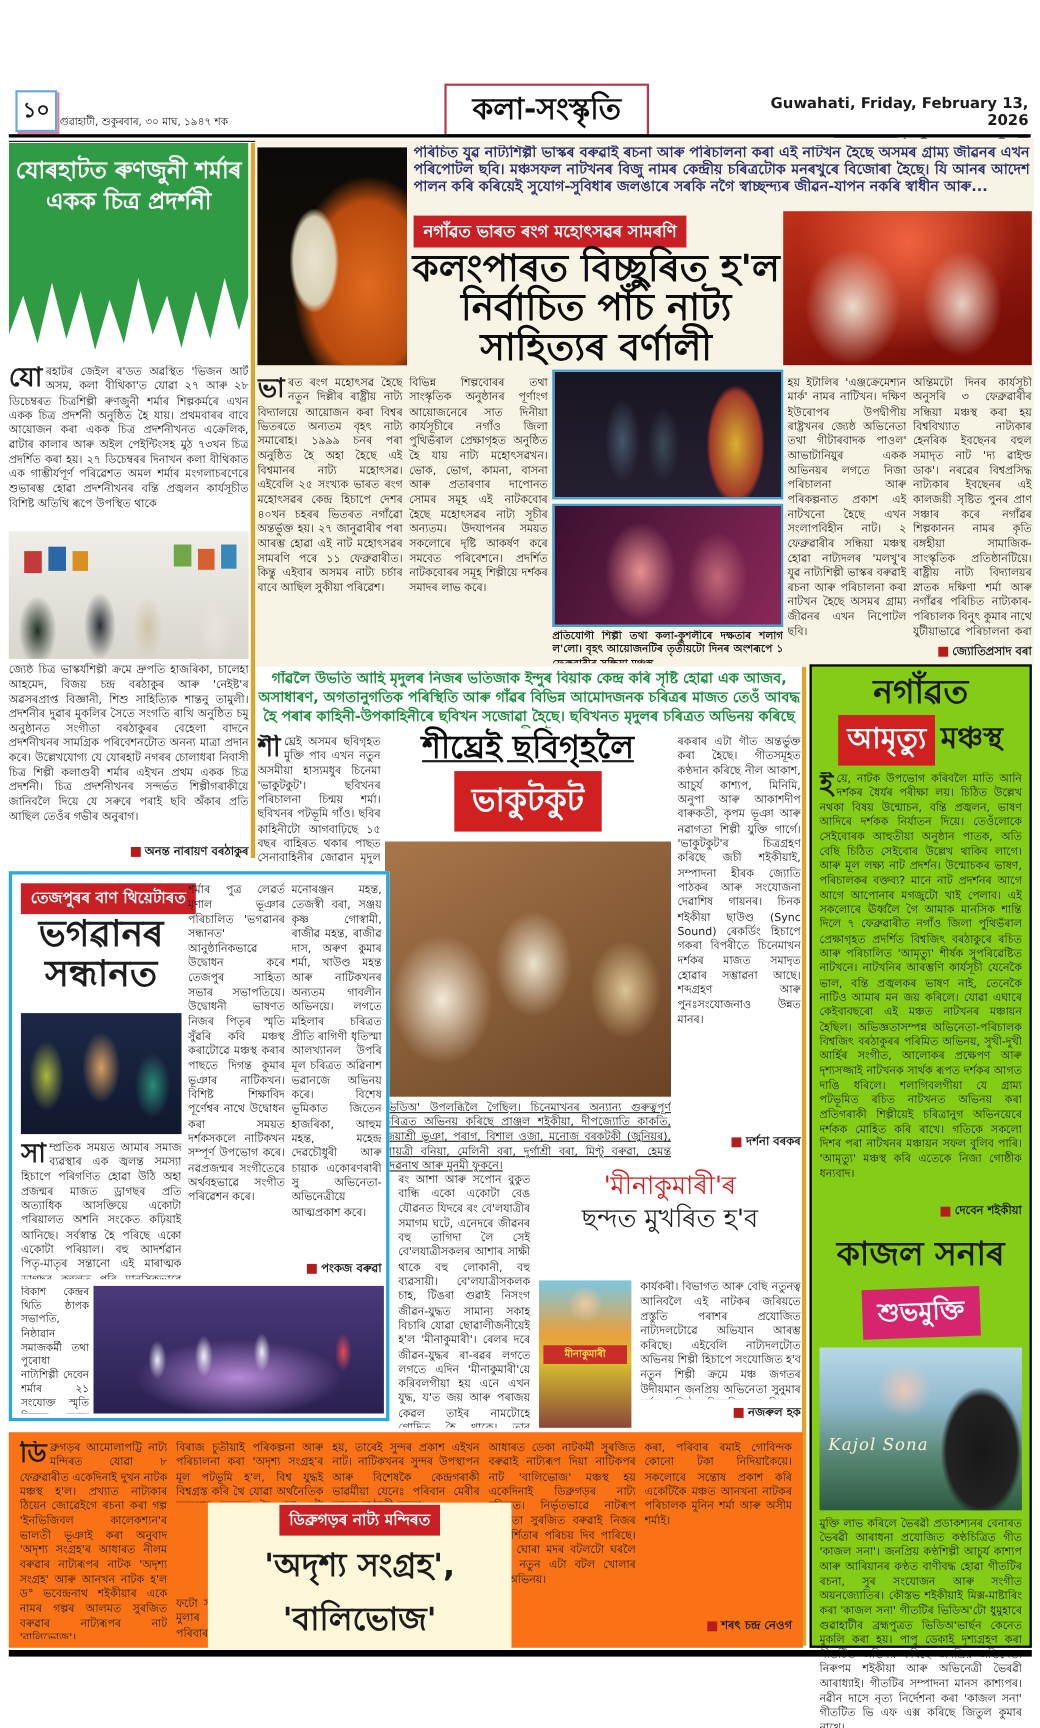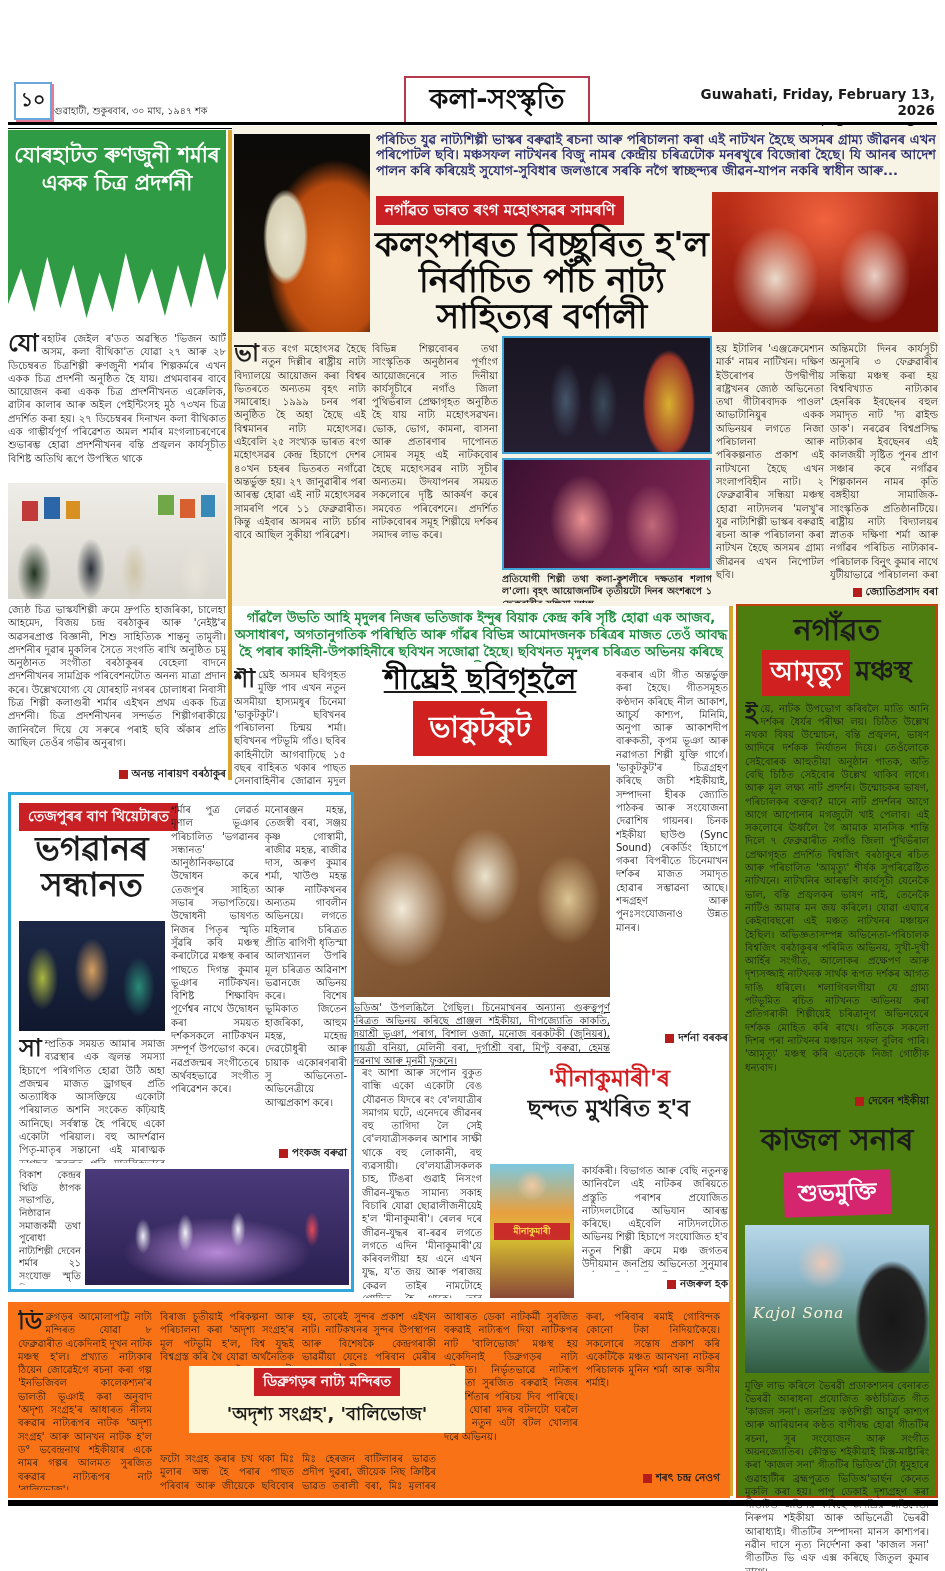--- a/index.html
+++ b/index.html
@@ -28,21 +28,21 @@
   .vdiv{background:#daa62f;}
   .zone-cream{background:#f8f4e5;}
   .intro-main{font-size:13px;font-weight:bold;color:#2b2f6e;line-height:1.18;text-align:justify;overflow:hidden;}
   .intro-green{font-size:13px;font-weight:bold;color:#188a38;line-height:1.3;text-align:center;overflow:hidden;}
   .headline-xl{font-size:34px;font-weight:bold;line-height:1.06;text-align:center;color:#0d0d0d;}
   .headline-lg{font-size:29px;font-weight:bold;line-height:1.1;text-align:center;color:#0d0d0d;}
   .caption{font-size:9.5px;font-weight:bold;line-height:1.3;text-align:justify;overflow:hidden;}
   .redbox-h{display:inline-block;background:#d0201f;color:#fff;font-weight:bold;padding:3px 16px;}
   .pinkbox-h{display:inline-block;background:#d4256e;color:#fff;font-weight:bold;padding:3px 14px;transform:rotate(-2deg);}
   .blue-box{border:3px solid #2ea8dc;background:#fff;box-sizing:border-box;}
-  .pink-box{border:2px solid #c2410c;background:#4d7c0f;box-sizing:border-box;}
+  .pink-box{border:2px solid #000000;background:#84cc16;box-sizing:border-box;}
   .yellow-box{background:#f97316;box-sizing:border-box;}
   .meena-red{color:#d21d20;}
   
   .ph-man{background:
      radial-gradient(ellipse 34px 72px at 38% 52%,#e9e3cd 0%,#d6cfb4 55%,rgba(0,0,0,0) 66%),
      radial-gradient(ellipse 95px 140px at 74% 64%,#e06a1e 0%,#b84a0e 55%,rgba(0,0,0,0) 72%),
      linear-gradient(#0c0a08,#161008);}
   .ph-red{background:
      radial-gradient(ellipse 70px 85px at 28% 62%,rgba(238,228,212,.95) 0%,rgba(238,228,212,0) 62%),
      radial-gradient(ellipse 60px 80px at 72% 60%,rgba(245,235,225,.85) 0%,rgba(245,235,225,0) 60%),
@@ -184,21 +184,21 @@
     <div class="abs body-txt" style="left:254px;top:8px;width:82px;height:338px;">মনোৰঞ্জন মহন্ত, তেজস্বী বৰা, সঞ্জয় কৃষ্ণ গোস্বামী, ৰাজীৱ মহন্ত, ৰাজীৱ দাস, অৰুণ কুমাৰ শৰ্মা, খাউণ্ড মহন্ত আৰু নাটিকখনৰ অন্যতম গাবলীন অভিনয়ে। লগতে মহিলাৰ চৰিত্ৰত প্ৰীতি ৰাগিণী ধৃতিস্মা আলখ্যানল উপৰি মূল চৰিত্ৰত অৱিনাশ ভৱানজে অভিনয় কৰে। বিশেষ ভূমিকাত জিতেন হাজৰিকা, আহুম মহন্ত, মহেন্দ্ৰ দেৱচৌধুৰী আৰু চায়াক একোৰণৰাৰী সু অভিনেতা-অভিনেত্ৰীয়ে আত্মপ্ৰকাশ কৰে।</div>
     <div class="abs byline" style="left:230px;top:350px;width:106px;">
       <span class="sq"></span>
       <span>পংকজ বৰুৱা</span>
     </div>
     <div class="abs body-txt" style="left:8px;top:374px;width:62px;height:116px;font-size:9.5px;">বিকাশ কেন্দ্ৰৰ থিতি ষ্ঠাপক সভাপতি, নিষ্ঠাৱান সমাজকৰ্মী তথা পুৰোধা নাট্যশিল্পী দেবেন শৰ্মাৰ ২১ সংযোক্ত স্মৃতি দিৱসৰ লগত সংগতি ৰাখি দেখা</div>
     <div class="abs photo ph-purple" style="left:74px;top:374px;width:264px;height:116px;"></div>
   </div>
 
   <div class="abs body-txt" style="left:362px;top:1066px;width:120px;height:232px;">ৰং আশা আৰু সপোন বুকুত বান্ধি একো একোটা বেঙ যৌৱনত যিদৰে ৰং বে'লযাত্ৰীৰ সমাগম ঘটে, এনেদৰে জীৱনৰ বহু তাগিদা লৈ সেই বে'লযাত্ৰীসকলৰ আশাৰ সাক্ষী থাকে বহু লোকানী, বহু ব্যৱসায়ী। বে'লযাত্ৰীসকলক চাহ, টিঙৰা গুৱাই নিসংগ জীৱন-যুদ্ধত সামান্য সকাহ বিচাৰি যোৱা ছোৱালীজনীয়েই হ'ল 'মীনাকুমাৰী'। ৰেলৰ দৰে জীৱন-যুদ্ধৰ ৰা-ৰৱৰ লগতে লগতে এদিন 'মীনাকুমাৰী'য়ে কৰিবলগীয়া হয় এনে এখন যুদ্ধ, য'ত জয় আৰু পৰাজয় কেৱল তাইৰ নামটোহে গোদিত হৈ থাকে। তাৰ পাছতো যুদ্ধখন চলাই যায় 'মীনাকুমাৰী'য়ে। সেই যুদ্ধৰ গীত গাই আৰাহন থিয়েটাৰে ২০২৬-২৭ নাট্যবৰ্ষত মঞ্চস্থ কৰিবলৈ সাজু হৈছে এখন ব্যতিক্ৰমধৰ্মী কাহিনীৰ সামাজিক নাট।</div>
-  <div class="abs" style="left:488px;top:1064px;width:242px;text-align:center;font-weight:bold;font-size:23px;line-height:1.3;">
+  <div class="abs" style="left:488px;top:1064px;width:242px;text-align:center;font-weight:normal;font-size:23px;line-height:1.3;">
     <div class="meena-red">'মীনাকুমাৰী'ৰ</div>
     <div>ছন্দত মুখৰিত হ'ব</div>
   </div>
   <div class="abs photo ph-meena" style="left:490px;top:1164px;width:84px;height:134px;">
     <span class="meena-title">মীনাকুমাৰী</span>
   </div>
   <div class="abs body-txt" style="left:582px;top:1164px;width:146px;height:108px;">কাৰ্যকৰী। বিভাগত আৰু বেছি নতুনত্ব আনিবলৈ এই নাটকৰ জৰিয়তে প্ৰস্তুতি পৰাশৰ প্ৰযোজিত নাট্যদলটোৱে অভিযান আৰম্ভ কৰিছে। এইবেলি নাট্যদলটোত অভিনয় শিল্পী হিচাপে সংযোজিত হ'ব নতুন শিল্পী ক্ৰমে মঞ্চ জগতৰ উদীয়মান জনপ্ৰিয় অভিনেতা সুনুমাৰ বৰ্মন, বলিষ্ঠ চৰিত্ৰাভিনেতা নিৰঞ্জন দাস, জনপ্ৰিয় কৌতুক অভিনেতা শহন তামুলী, মোহমযী অভিনেত্ৰী প্ৰয়াসী পৰাশৰ আৰু মিলন শইকীয়া। লগতে থাকিব সুদক্ষ অভিনেতা কলাশজ্যোতি বোৰৰ, লাটিম ভূঞা, প্ৰমোদ চুতীয়া, ঋতুৰাজ মহন্ত, নৱ দাস, নিত্যমণি চুতীয়া, অঞ্জলি হাজৰী বৰুৱাৰ উপৰি এদল অভিজ্ঞ মঞ্চ সৈনিক।</div>
   <div class="abs byline" style="left:582px;top:1276px;width:146px;">
     <span class="sq"></span>
     <span>নজৰুল হক</span>
@@ -207,21 +207,21 @@
   <div class="abs yellow-box" style="left:8px;top:1302px;width:722px;height:196px;">
     <div class="abs body-txt dropcap" style="left:10px;top:8px;width:134px;height:180px;">ডিব্ৰুগড়ৰ আমোলাপট্টি নাট্য মন্দিৰত যোৱা ৮ ফেব্ৰুৱাৰীত একেদিনাই দুখন নাটক মঞ্চস্থ হ'ল। প্ৰখ্যাত নাট্যকাৰ ঠিয়েন জোৱেইগে ৰচনা কৰা গল্প 'ইনভিজিবল কালেকশ্যন'ৰ ভালতী ভূঞাই কৰা অনুবাদ 'অদৃশ্য সংগ্ৰহ'ৰ আধাৰত নীলম বৰুৱাৰ নাট্যৰূপৰ নাটক 'অদৃশ্য সংগ্ৰহ' আৰু আনখন নাটক হ'ল ড° ভবেন্দ্ৰনাথ শইকীয়াৰ একে নামৰ গল্পৰ আলমত সুৰজিত বৰুৱাৰ নাট্যৰূপৰ নাট 'বালিভোজ'।</div>
     <div class="abs body-txt" style="left:152px;top:8px;width:134px;height:56px;">বিৰাজ চুতীয়াই পৰিকল্পনা আৰু পৰিচালনা কৰা 'অদৃশ্য সংগ্ৰহ'ৰ মূল পটভূমি হ'ল, বিশ্ব যুদ্ধই বিশ্বগ্ৰস্ত কৰি থৈ যোৱা অৰ্থনৈতিক দুৰৱস্থাৰ কৱলত হৈ পৰা এটা পৰিয়ালৰ কৰুণ কাহিনী।</div>
     <div class="abs body-txt" style="left:152px;top:150px;width:134px;height:38px;">ফটো সংগ্ৰহ কৰাৰ চখ থকা মিঃ মুলাৰ অন্ধ হৈ পৰাৰ পাছত পৰিবাৰ আৰু জীয়েকে ছবিবোৰ বিক্ৰী কৰি জীৱন নিৰ্বাহ কৰিবলগীয়া হৈছিল।</div>
     <div class="abs body-txt" style="left:294px;top:8px;width:134px;height:56px;">হয়, তাৰেই সুন্দৰ প্ৰকাশ এইখন নাট। নাটিকখনৰ সুন্দৰ উপস্থাপন আৰু বিশেষকৈ কেন্দ্ৰগৰাকী ভাৱৰ্মীয়া যেনেঃ পৰিবান মেৰীৰ ভাৱত ৰাণ্ঠালী বৰুৱা।</div>
     <div class="abs body-txt" style="left:294px;top:150px;width:134px;height:38px;">মিঃ হেৰজন বাটিলাৰৰ ভাৱত প্ৰদীপ দুৱৰা, জীয়েক নিছ ক্ৰিষ্টিৰ ভাৱত তৰালী বৰা, মিঃ মুলাৰৰ ভাৱত সুৱজিত বৰুৱা।</div>
     <div class="abs body-txt" style="left:436px;top:8px;width:134px;height:180px;">আধাৰত ডেকা নাটকৰ্মী সুৰজিত বৰুৱাই নাট্যৰূপ দিয়া নাটিকপৰ নাট 'বালিভোজ' মঞ্চস্থ হয় একেদিনাই ডিব্ৰুগড়ৰ নাট্য মন্দিৰত। নিৰ্ভৃতভাৱে নাটৰূপ দিয়াতো সুৰজিত বৰুৱাই নিজৰ পাৰদৰ্শিতাৰ পৰিচয় দিব পাৰিছে। আধা ঘোৰা মদৰ বটলটো ঘৰলৈ আনি নতুন এটা বটল খোলাৰ দৰে অভিনয়।</div>
     <div class="abs body-txt" style="left:578px;top:8px;width:134px;height:158px;">কৰা, পৰিবাৰ ৰমাই গোবিন্দক কোনো টকা নিদিয়াকৈয়ে। সকলোৰে সন্তোষ প্ৰকাশ কৰি একেটিকৈ মঞ্চত আনখনা নাটকৰ পৰিচালক মুনিন শৰ্মা আৰু অসীম শৰ্মাই।</div>
     <div class="abs" style="left:156px;top:64px;width:276px;background:#fcf7d8;text-align:center;padding:2px 0;margin-left:25px;">
       <span class="kicker" style="font-size:14px;">ডিব্ৰুগড়ৰ নাট্য মন্দিৰত</span>
-      <div style="font-size:18px;font-weight:bold;margin-top:4px;">'অদৃশ্য সংগ্ৰহ', 'বালিভোজ'</div>
+      <div style="font-size:29px;font-weight:bold;margin-top:4px;">'অদৃশ্য সংগ্ৰহ', 'বালিভোজ'</div>
     </div>
     <div class="abs byline" style="left:578px;top:168px;width:134px;">
       <span class="sq"></span>
       <span>শৰৎ চন্দ্ৰ নেওগ</span>
     </div>
   </div>
 
   <div class="abs pink-box" style="left:736px;top:604px;width:202px;height:894px;padding:7px;">
     <div style="text-align:center;font-weight:bold;font-size:30px;line-height:1.15;">নগাঁৱত</div>
     <div style="text-align:center;margin-top:2px;">

